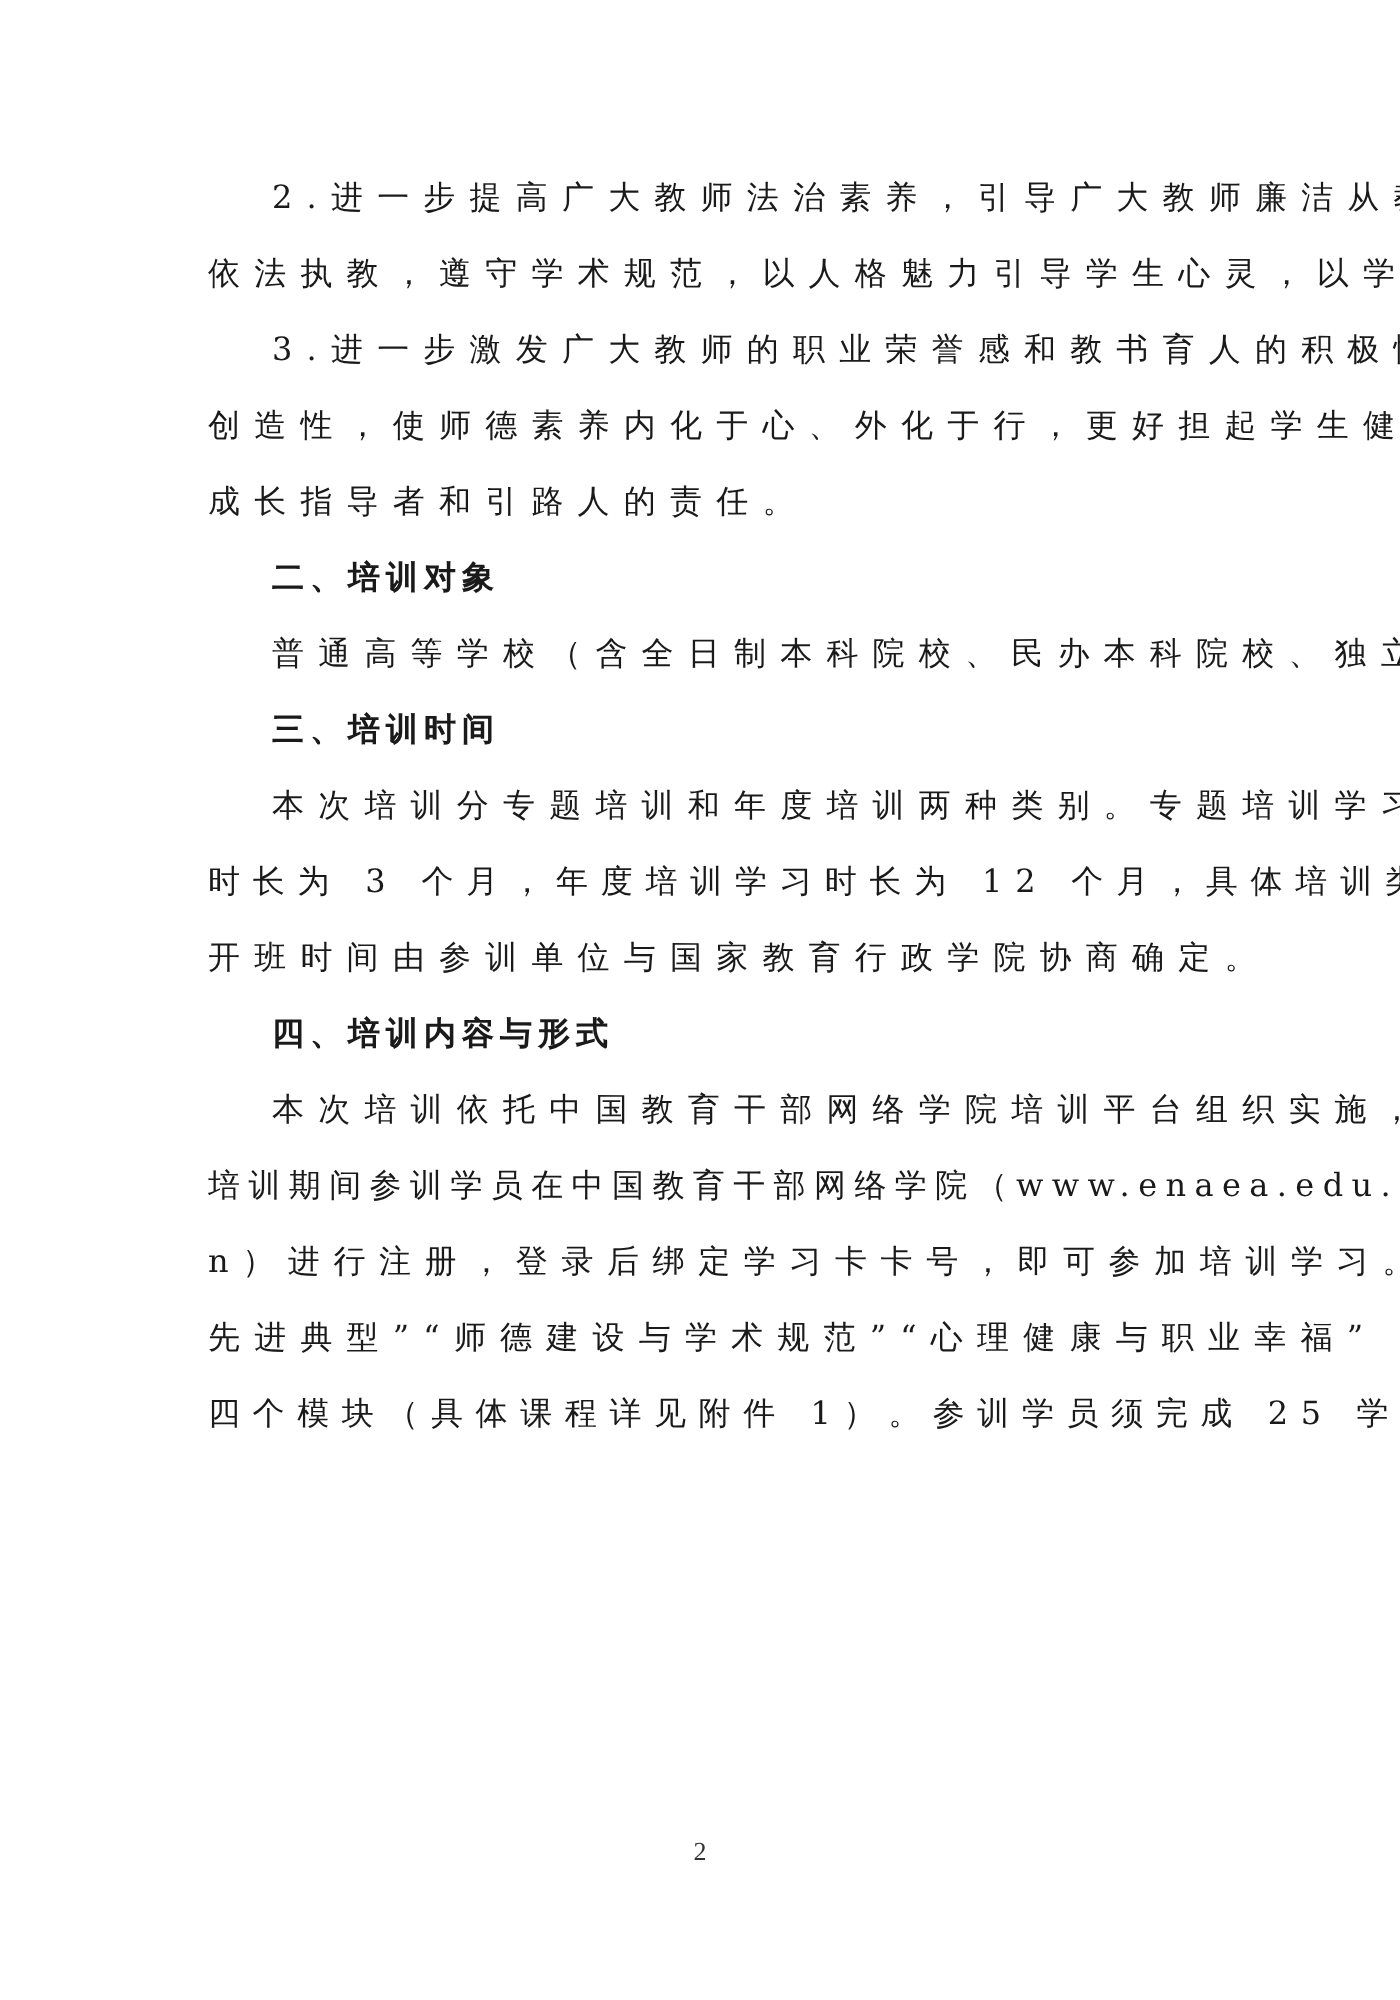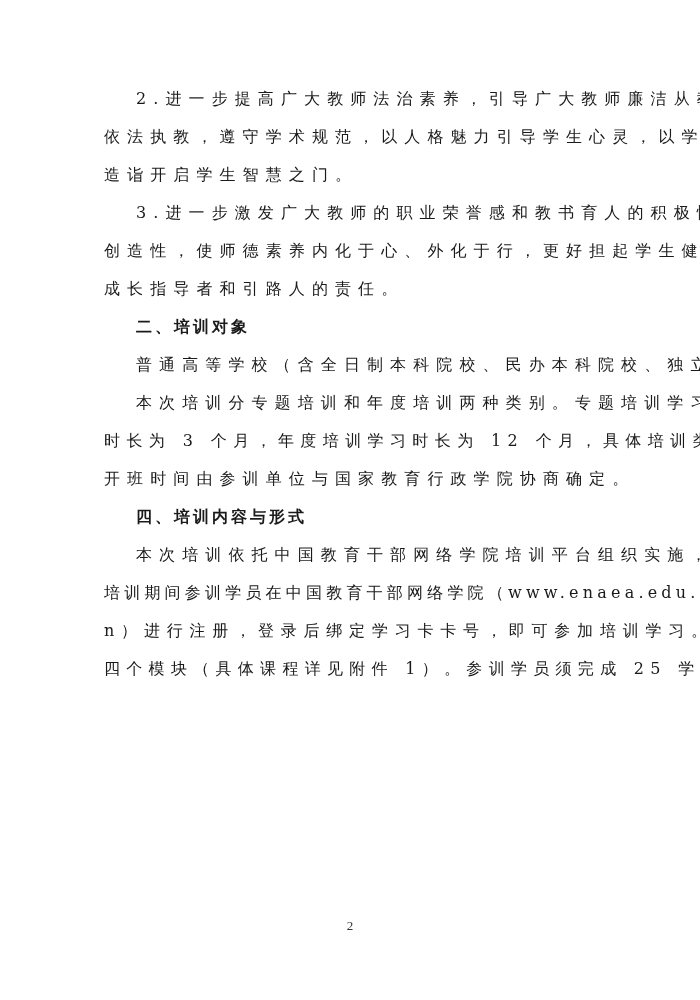--- a/index.html
+++ b/index.html
@@ -17,51 +17,52 @@
 </style>
 </head>
 <body>
 
 <div class="page">
   <div class="content">
 
     <div>
       <div class="line indent">2.进一步提高广大教师法治素养，引导广大教师廉洁从教、</div>
       <div class="line">依法执教，遵守学术规范，以人格魅力引导学生心灵，以学术</div>
-      <div class="line">造诣开启学生智慧之门。</div>
     </div>
 
     <div>
       <div class="line indent">3.进一步激发广大教师的职业荣誉感和教书育人的积极性、</div>
       <div class="line">创造性，使师德素养内化于心、外化于行，更好担起学生健康</div>
       <div class="line">成长指导者和引路人的责任。</div>
     </div>
 
     <div class="line indent heading">二、培训对象</div>
 
     <div>
       <div class="line indent">普通高等学校（含全日制本科院校、民办本科院校、独立</div>
     </div>
 
+    <div class="line indent heading">三、培训时间</div>
 
     <div>
       <div class="line indent">本次培训分专题培训和年度培训两种类别。专题培训学习</div>
       <div class="line" style="letter-spacing:6.4px;">时长为 3 个月，年度培训学习时长为 12 个月，具体培训类别和</div>
       <div class="line">开班时间由参训单位与国家教育行政学院协商确定。</div>
     </div>
 
     <div class="line indent heading">四、培训内容与形式</div>
 
     <div>
       <div class="line indent">本次培训依托中国教育干部网络学院培训平台组织实施，</div>
       <div class="line" style="letter-spacing:4.2px;">培训期间参训学员在中国教育干部网络学院（www.enaea.edu.c</div>
       <div class="line" style="letter-spacing:6.8px;">n）进行注册，登录后绑定学习卡卡号，即可参加培训学习。培</div>
     </div>
 
 
     <div>
+      <div class="line">先进典型”“师德建设与学术规范”“心理健康与职业幸福”</div>
       <div class="line" style="letter-spacing:6.3px;">四个模块（具体课程详见附件 1）。参训学员须完成 25 学时（45</div>
     </div>
 
   </div>
 
   <div class="page-number">2</div>
 </div>
 
 </body></html>

